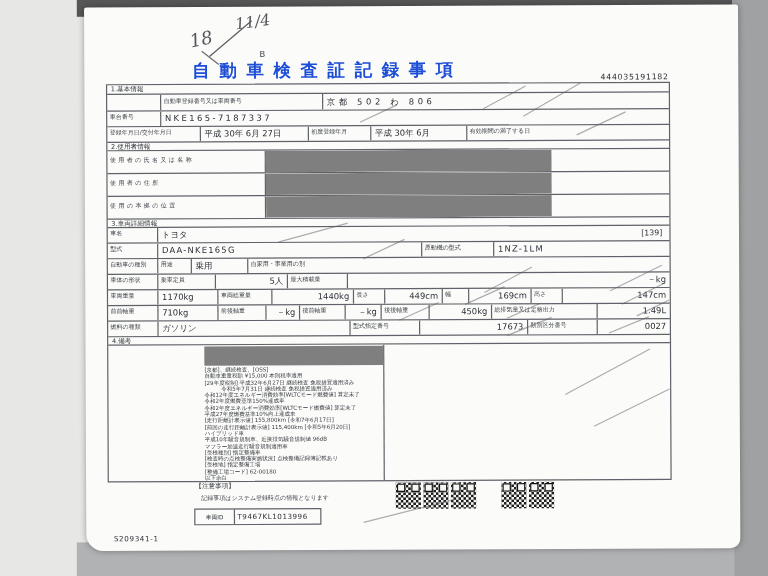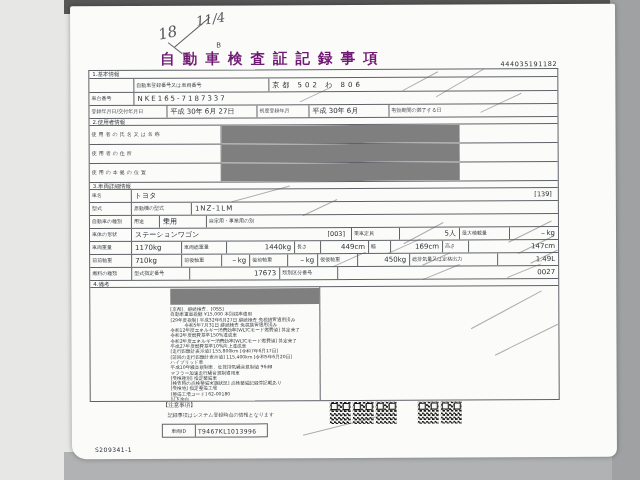--- a/index.html
+++ b/index.html
@@ -23,21 +23,21 @@
 
   
   .hw{position:absolute;color:#55565c;font-style:italic;font-family:"DejaVu Serif",serif;}
   .hw18{left:88px;top:18px;font-size:15px;transform:rotate(-12deg);}
   .hw114{left:126px;top:6px;font-size:13px;transform:rotate(-8deg);}
   .hwslash{position:absolute;left:99px;top:26px;width:46px;border-top:1.4px solid #5a5b60;transform:rotate(-40deg);}
   .hwtail{position:absolute;left:96px;top:42px;width:18px;border-top:1.2px solid #6a6b70;transform:rotate(38deg);}
   .bmark{position:absolute;left:146px;top:36px;font-size:7px;color:#3a3e46;}
 
   .title{position:absolute;left:90px;top:44px;width:200px;text-align:center;
-    font-size:14.5px;font-weight:600;letter-spacing:1.5px;color:#701a75;white-space:nowrap;}
+    font-size:14.5px;font-weight:600;letter-spacing:1.5px;color:#1d4ed8;white-space:nowrap;}
   .docnum{position:absolute;right:58px;top:56px;font-size:6.5px;letter-spacing:.6px;}
 
   .datebox{position:absolute;left:318px;top:24px;width:170px;height:17px;
     border:1px solid var(--bd);display:flex;box-sizing:border-box;}
   .datebox .dl{width:40px;border-right:1px solid var(--bd);font-size:4.5px;display:flex;align-items:center;justify-content:center;}
   .datebox .dv{flex:1;font-size:7px;display:flex;align-items:center;justify-content:center;letter-spacing:.5px;}
 
   
   .t{position:absolute;left:18px;top:64px;width:470px;border:1px solid var(--bd);box-sizing:border-box;}
   .r{display:flex;border-bottom:1px solid var(--bd);box-sizing:border-box;overflow:hidden;}
@@ -148,37 +148,34 @@
     <div class="r" style="height:13px">
       <div class="c l" style="width:42px">車名</div>
       <div class="c v" style="flex:1">
         <span>トヨタ</span>
         <span class="code">[139]</span>
       </div>
     </div>
 
     <div class="r" style="height:13px">
       <div class="c l" style="width:42px">型式</div>
+      <div class="c v ls1" style="width:220px">DAA-NKE165G</div>
       <div class="c l" style="width:60px">原動機の型式</div>
       <div class="c v ls1" style="flex:1">1NZ-1LM</div>
     </div>
 
     <div class="r" style="height:13px">
       <div class="c l" style="width:42px">自動車の種別</div>
       <div class="c l" style="width:28px">用途</div>
       <div class="c v" style="width:47px">乗用</div>
       <div class="c l" style="width:90px">自家用・事業用の別</div>
     </div>
 
     <div class="r" style="height:13px">
       <div class="c l" style="width:42px">車体の形状</div>
-      <div class="c v" style="width:220px">
-        <span>ステーションワゴン</span>
-        <span class="code">[003]</span>
-      </div>
       <div class="c l" style="width:48px">乗車定員</div>
       <div class="c v" style="width:60px;justify-content:flex-end">5人</div>
       <div class="c l" style="width:50px">最大積載量</div>
       <div class="c v" style="flex:1;justify-content:flex-end">－kg</div>
     </div>
 
     <div class="r" style="height:13px">
       <div class="c l" style="width:42px">車両重量</div>
       <div class="c v" style="width:50px">1170kg</div>
       <div class="c l" style="width:45px">車両総重量</div>
@@ -199,20 +196,21 @@
       <div class="c l" style="width:38px">後前軸重</div>
       <div class="c v" style="width:30px;justify-content:flex-end">－kg</div>
       <div class="c l" style="width:40px">後後軸重</div>
       <div class="c v" style="width:52px;justify-content:flex-end">450kg</div>
       <div class="c l" style="width:88px">総排気量又は定格出力</div>
       <div class="c v" style="flex:1;justify-content:flex-end">1.49L</div>
     </div>
 
     <div class="r" style="height:13px">
       <div class="c l" style="width:42px">燃料の種類</div>
+      <div class="c v" style="width:160px">ガソリン</div>
       <div class="c l" style="width:58px">型式指定番号</div>
       <div class="c v" style="width:90px;justify-content:flex-end">17673</div>
       <div class="c l" style="width:58px">類別区分番号</div>
       <div class="c v" style="flex:1;justify-content:flex-end">0027</div>
     </div>
 
     <div class="r sh" style="height:7px">
       <span>4.備考</span>
     </div>
 

